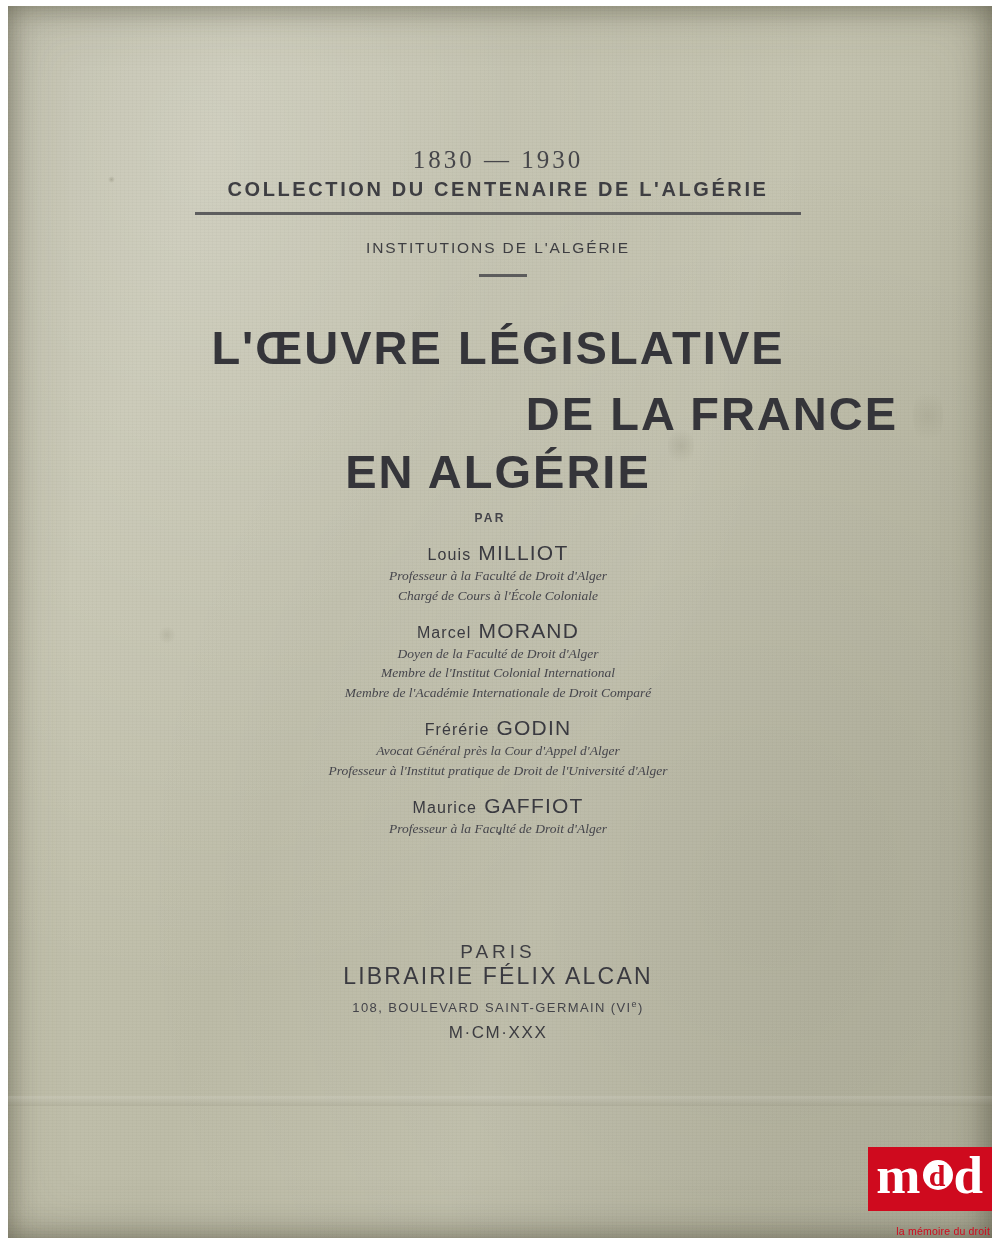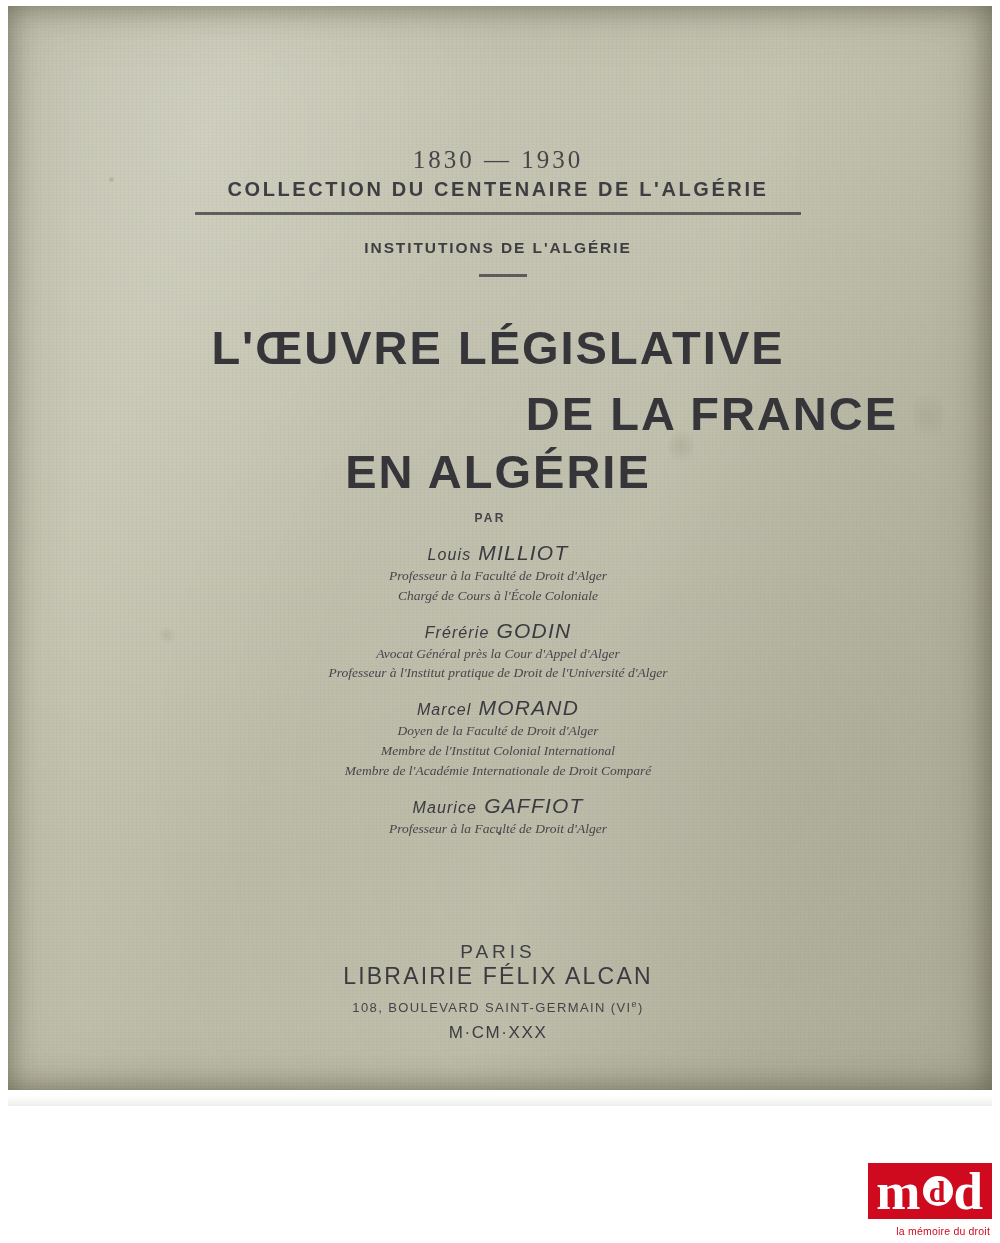--- a/index.html
+++ b/index.html
@@ -15,21 +15,21 @@
     background: #ffffff;
     font-family: "Liberation Sans", sans-serif;
   }
 
   
   .cover {
     position: absolute;
     left: 8px;
     top: 6px;
     width: 984px;
-    height: 1084px;
+    height: 1232px;
     background:
       radial-gradient(ellipse at 20% 12%, rgba(255,255,255,0.22), rgba(255,255,255,0) 55%),
       radial-gradient(ellipse at 78% 72%, rgba(0,0,0,0.05), rgba(0,0,0,0) 60%),
       linear-gradient(108deg, #b9b8a4 0%, #c3c2ae 18%, #bdbca8 38%, #c4c3b0 60%, #b8b7a3 82%, #b2b19d 100%);
     box-shadow: inset 0 0 60px rgba(90,88,70,0.22);
   }
   
   .grain {
     position: absolute;
     inset: 0;
@@ -99,21 +99,21 @@
     left: 97px;
     width: 606px;
     height: 3px;
     background: #4a4a4d;
     opacity: 0.85;
   }
   .subcollection {
     position: absolute;
     top: 233px; left: 0; right: 0;
     font-size: 15.5px;
-    font-weight: bold;
+    font-weight: normal;
     letter-spacing: 1.9px;
     color: #3e3e42;
   }
   .rule-short {
     position: absolute;
     top: 268px;
     left: 381px;
     width: 48px;
     height: 3px;
     background: #4a4a4d;
@@ -146,21 +146,20 @@
     position: absolute;
     top: 535px;
     left: 0; right: 0;
   }
   .author-block { margin-bottom: 14px; }
   .author-name {
     font-size: 21px;
     letter-spacing: 1.2px;
     color: #3a3a40;
     font-weight: 500;
-    font-style: italic;
   }
   .author-name .sc {
     font-size: 16px;
     letter-spacing: 1.1px;
   }
   .author-role {
     font-family: "Liberation Serif", serif;
     font-style: italic;
     font-size: 13.5px;
     line-height: 1.32;
@@ -215,41 +214,41 @@
     text-align: right;
   }
   .logo-mark {
     display: inline-block;
     background: #cf0a1e;
     color: #ffffff;
     font-family: "Liberation Serif", serif;
     font-weight: bold;
     font-size: 53px;
     line-height: 56px;
-    padding: 0 8px 0 8px;
+    padding: 0 8px 8px 8px;
     letter-spacing: 1px;
   }
   .logo-mark .dot-d {
     display: inline-block;
     color: #cf0a1e;
     background: #ffffff;
     border-radius: 50%;
     width: 30px;
     height: 30px;
     line-height: 32px;
     font-size: 30px;
     text-align: center;
     vertical-align: 7px;
     margin: 0 1px;
   }
   .logo-tag {
     color: #cf0a1e;
     font-size: 10.5px;
     letter-spacing: 0.2px;
-    margin-top: 6px;
+    margin-top: 14px;
     margin-right: 2px;
   }
 </style>
 </head>
 <body>
 
 <div id="page">
 
   <div class="cover">
     <div class="grain"></div>
@@ -276,43 +275,43 @@
 
       <div class="authors">
 
         <div class="author-block">
           <div class="author-name">
             <span class="sc">Louis</span>
             <span>MILLIOT</span>
           </div>
           <div class="author-role">Professeur à la Faculté de Droit d'Alger</div>
           <div class="author-role">Chargé de Cours à l'École Coloniale</div>
-        </div>
-
-        <div class="author-block">
-          <div class="author-name">
-            <span class="sc">Frérérie</span>
-            <span>GODIN</span>
-          </div>
-          <div class="author-role">Avocat Général près la Cour d'Appel d'Alger</div>
-          <div class="author-role">Professeur à l'Institut pratique de Droit de l'Université d'Alger</div>
         </div>
 
         <div class="author-block">
           <div class="author-name">
             <span class="sc">Marcel</span>
             <span>MORAND</span>
           </div>
           <div class="author-role">Doyen de la Faculté de Droit d'Alger</div>
           <div class="author-role">Membre de l'Institut Colonial International</div>
           <div class="author-role">Membre de l'Académie Internationale de Droit Comparé</div>
         </div>
 
         <div class="author-block">
           <div class="author-name">
+            <span class="sc">Frérérie</span>
+            <span>GODIN</span>
+          </div>
+          <div class="author-role">Avocat Général près la Cour d'Appel d'Alger</div>
+          <div class="author-role">Professeur à l'Institut pratique de Droit de l'Université d'Alger</div>
+        </div>
+
+        <div class="author-block">
+          <div class="author-name">
             <span class="sc">Maurice</span>
             <span>GAFFIOT</span>
           </div>
           <div class="author-role">Professeur à la Faculté de Droit d'Alger</div>
         </div>
 
       </div>
 
       <div class="tiny-dot"></div>
 

